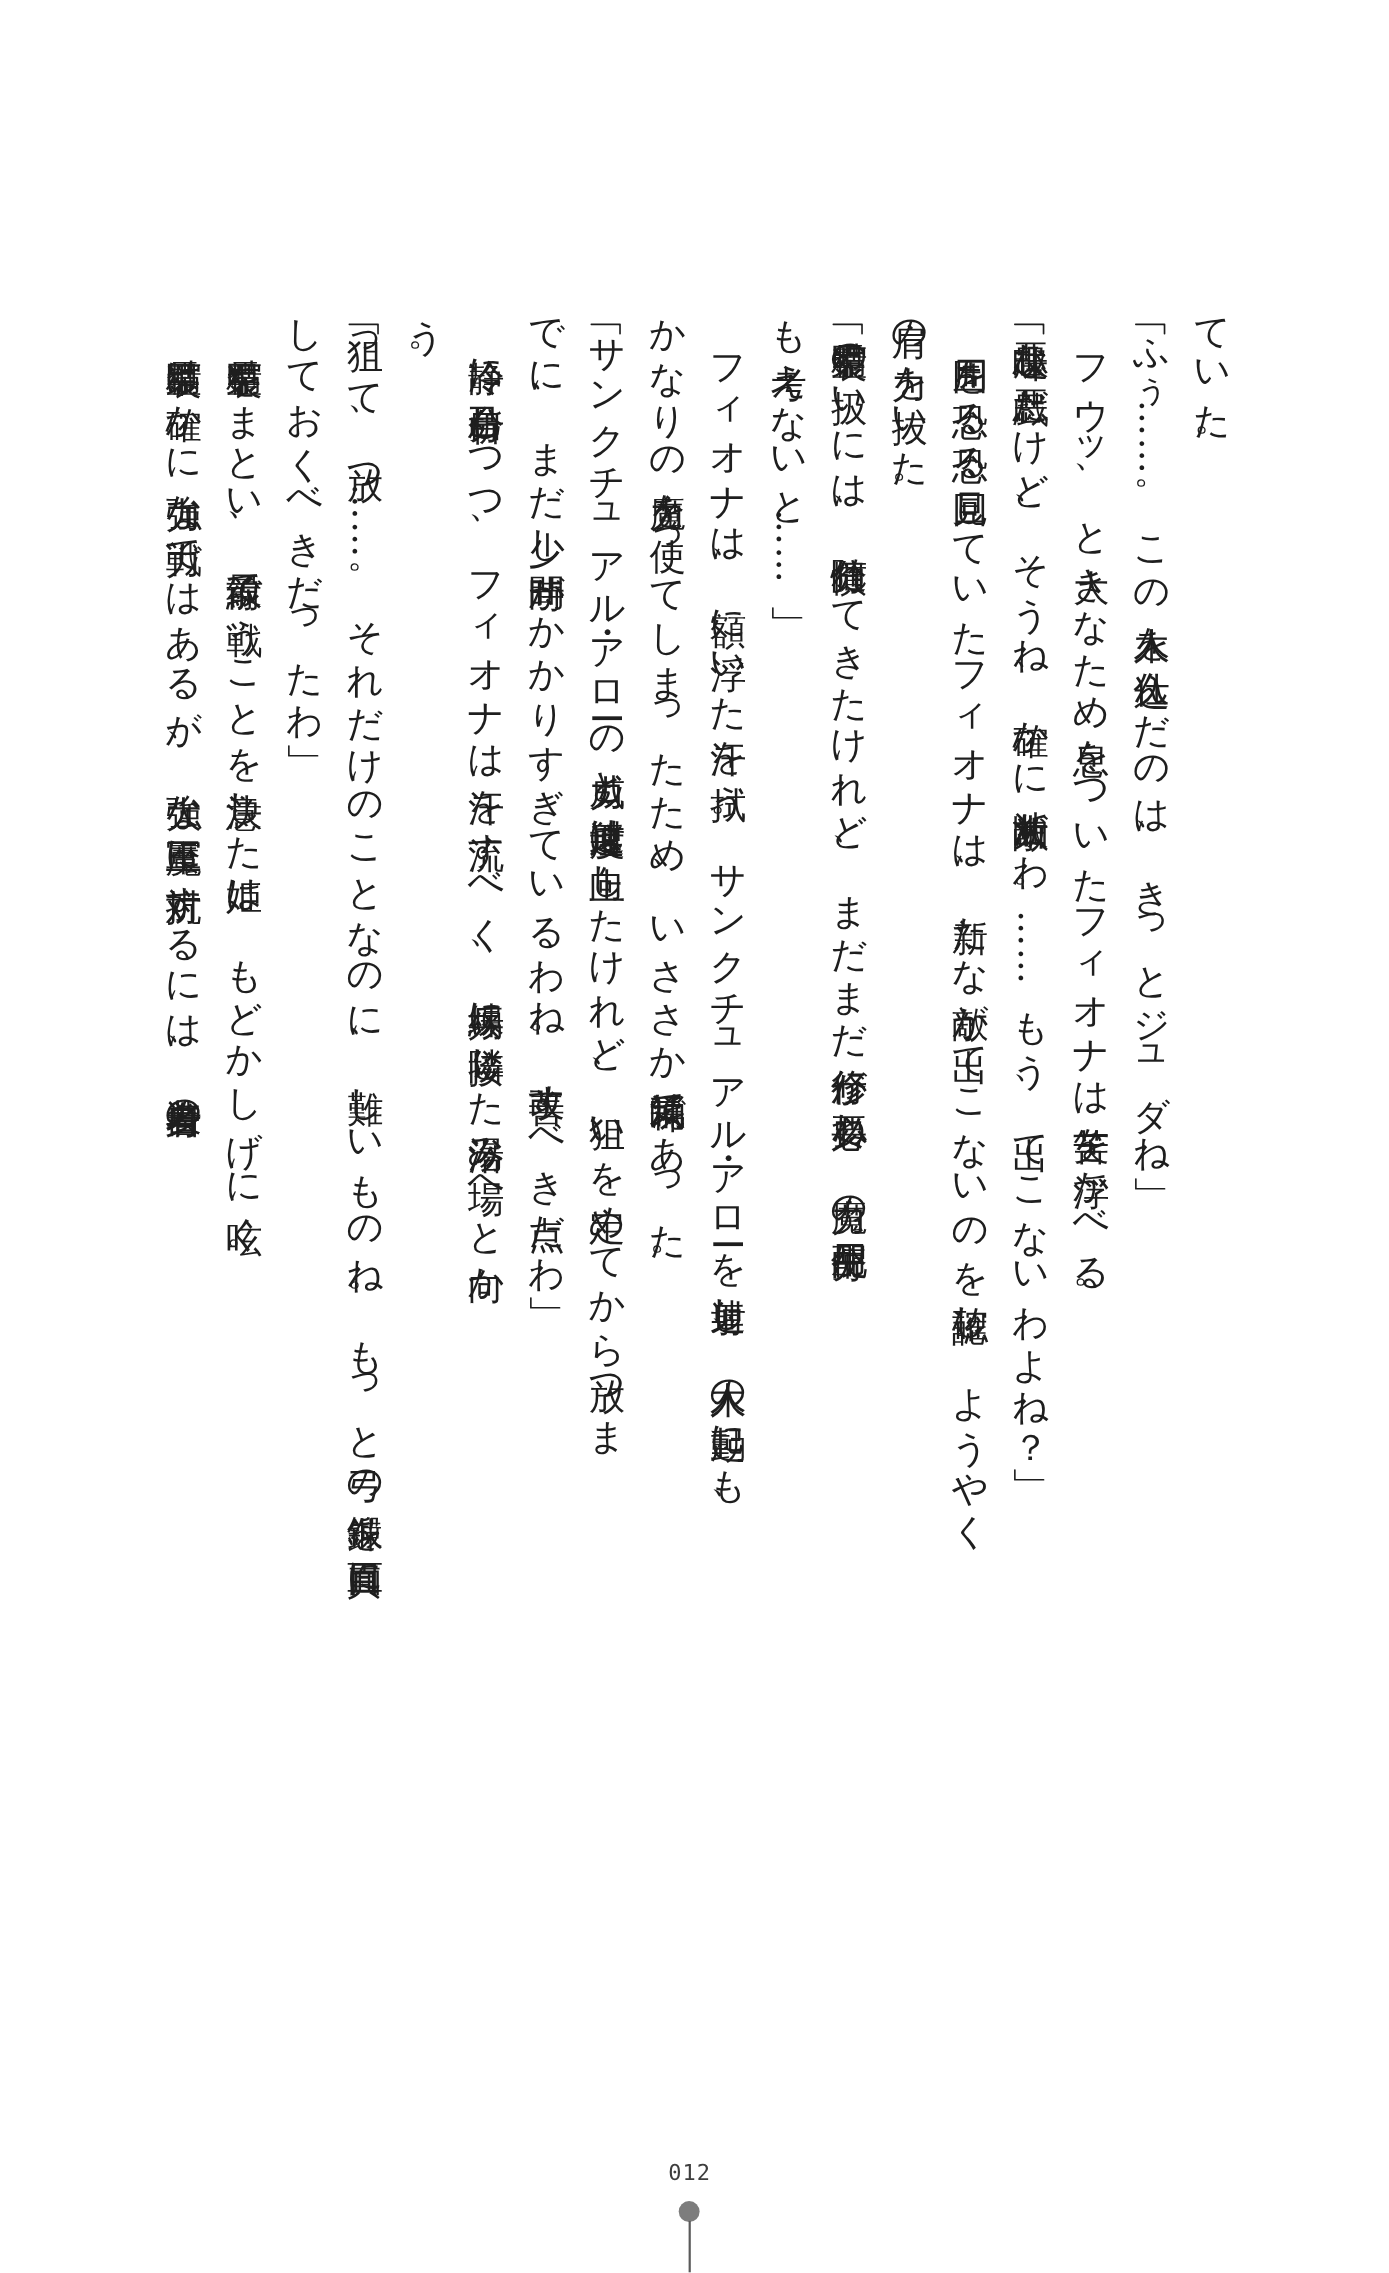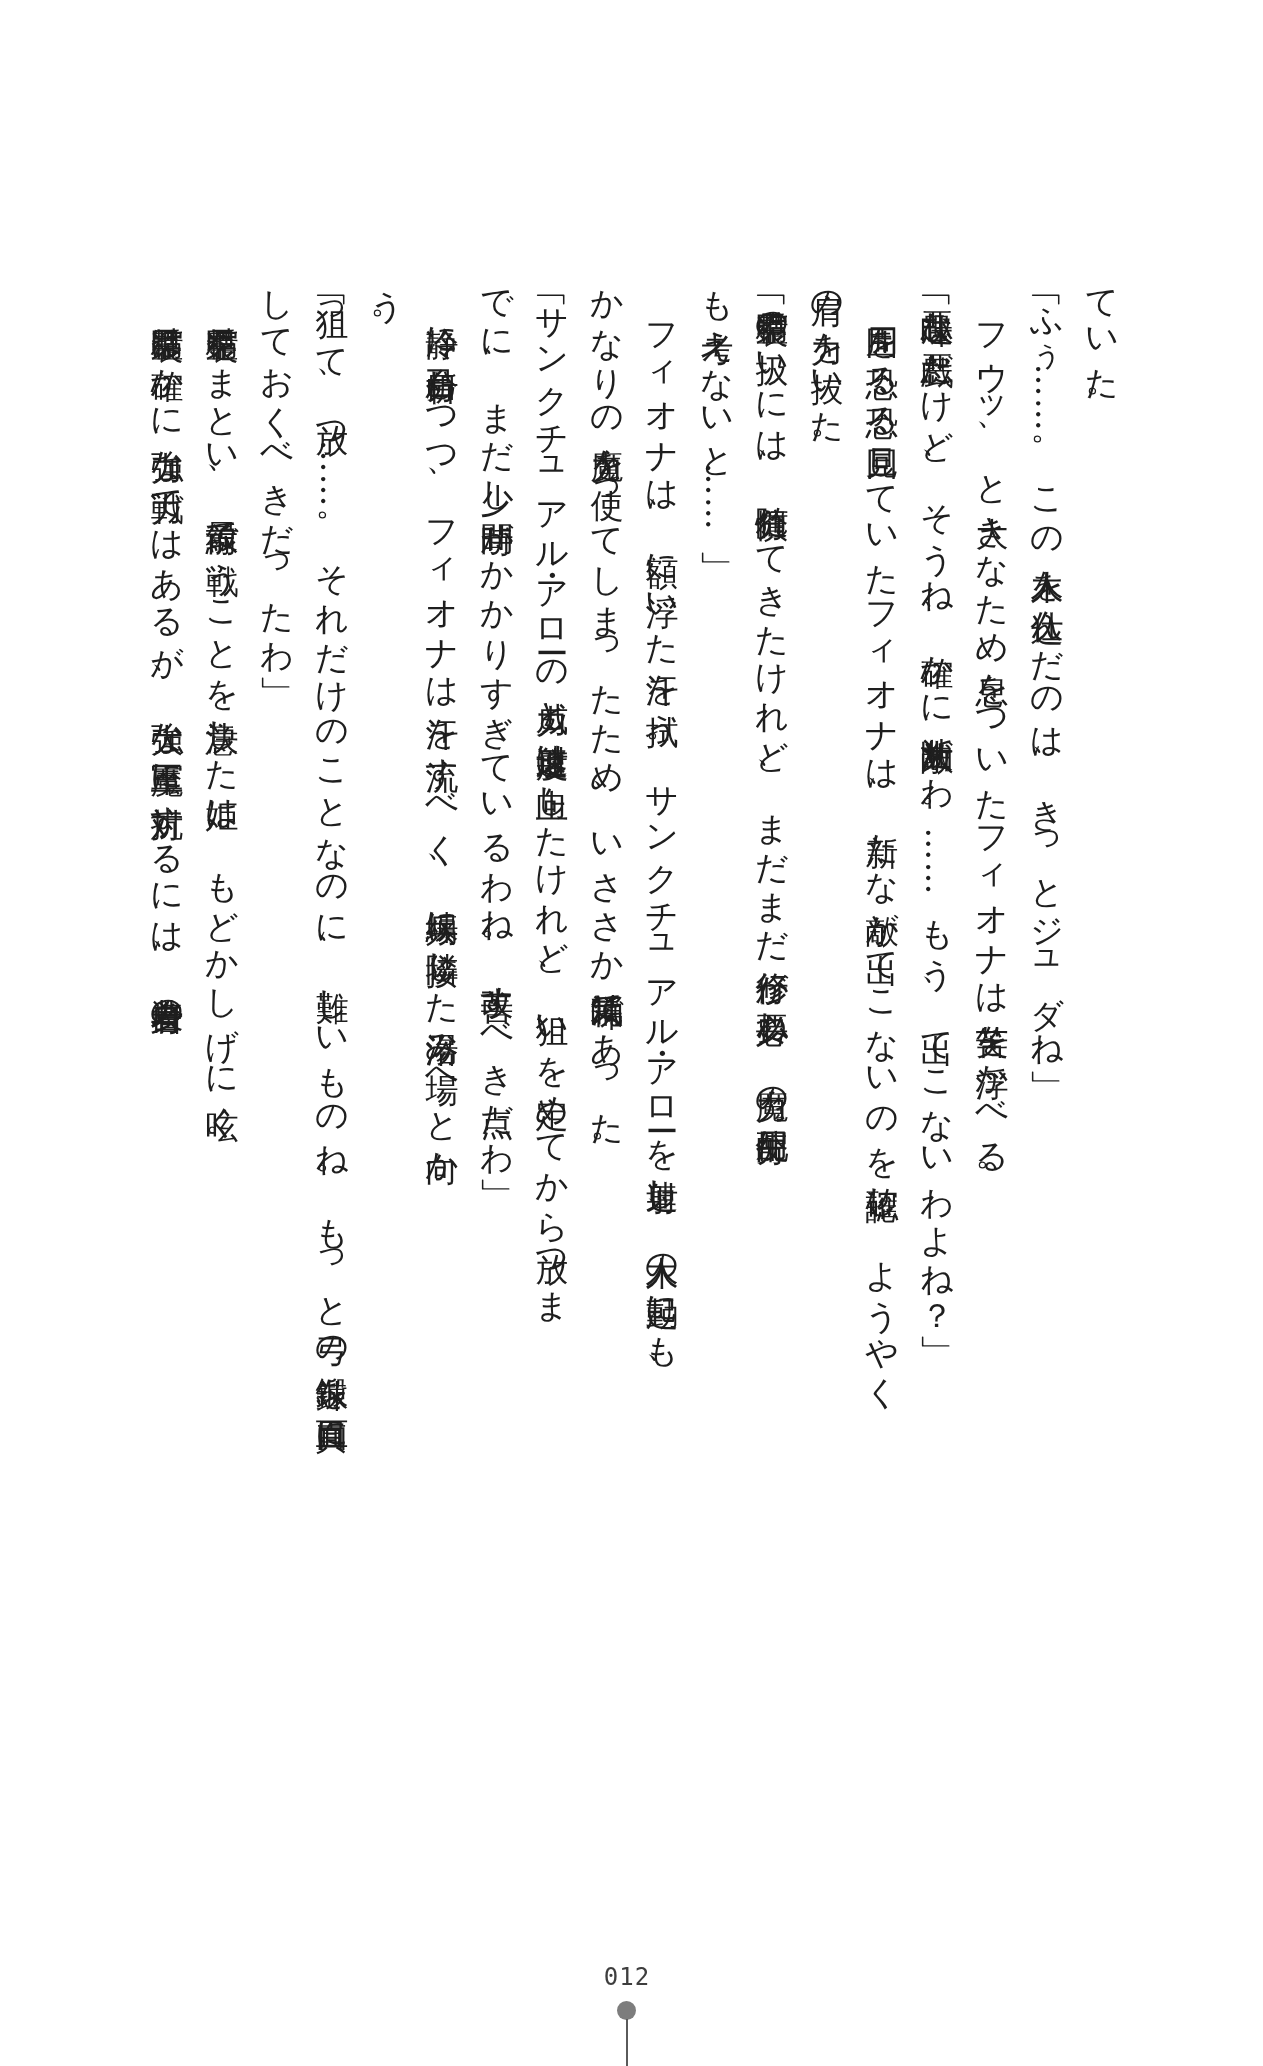--- a/index.html
+++ b/index.html
@@ -34,21 +34,21 @@
   }
 
   
   .footer-number {
     position: absolute;
     top: 1963px;
     left: 527px;
     width: 200px;
     text-align: center;
     font-family: "DejaVu Sans Mono", "Liberation Mono", monospace;
-    font-size: 24px;
+    font-size: 20px;
     font-weight: 300;
     letter-spacing: 1px;
     color: #3e3e3e;
   }
   .footer-dot {
     position: absolute;
     top: 2001px;
     left: 617px;
     width: 19px;
     height: 19px;

